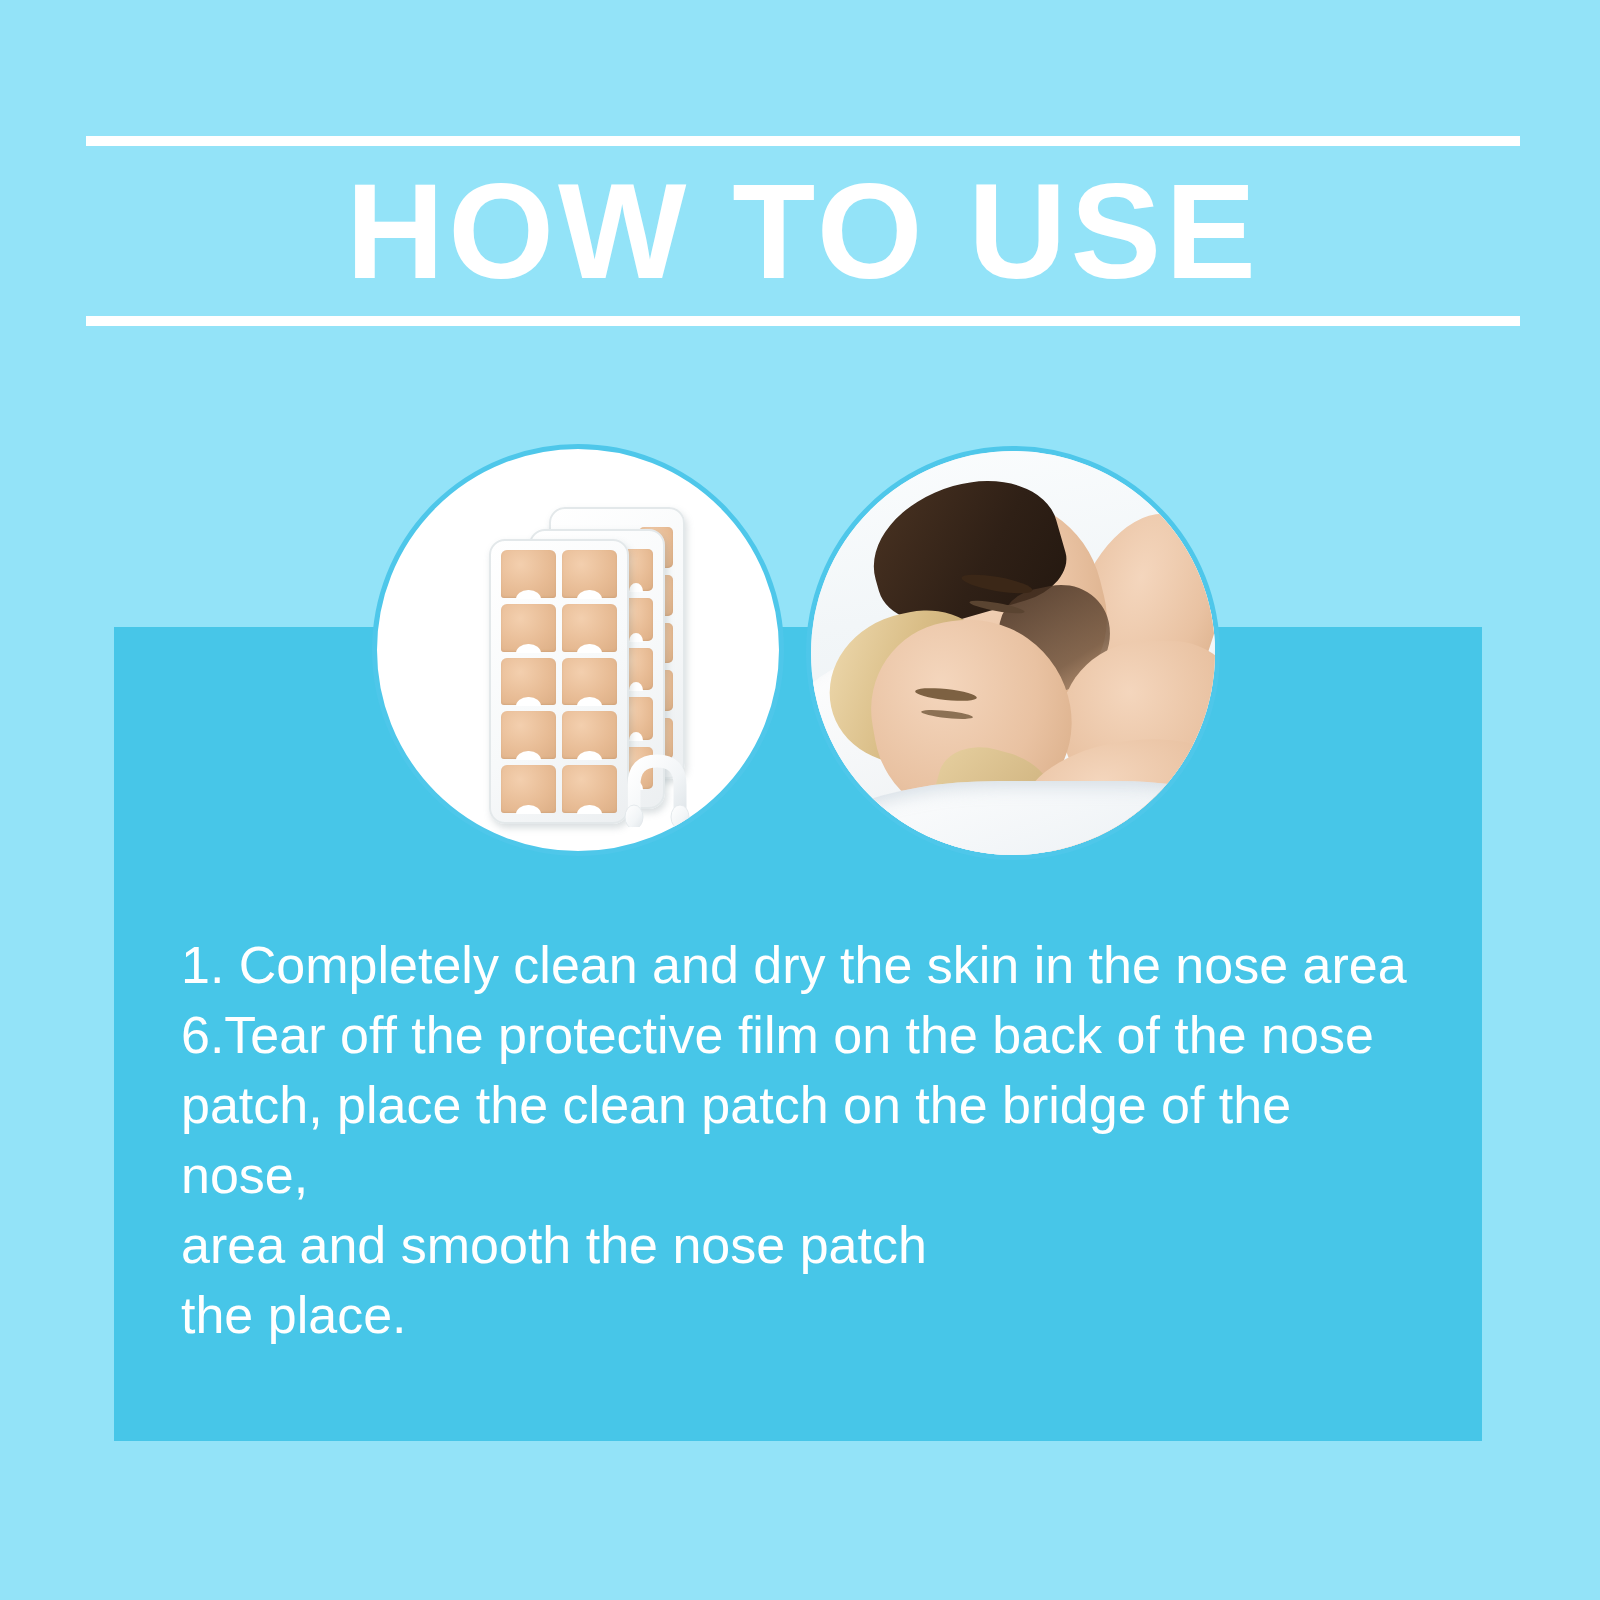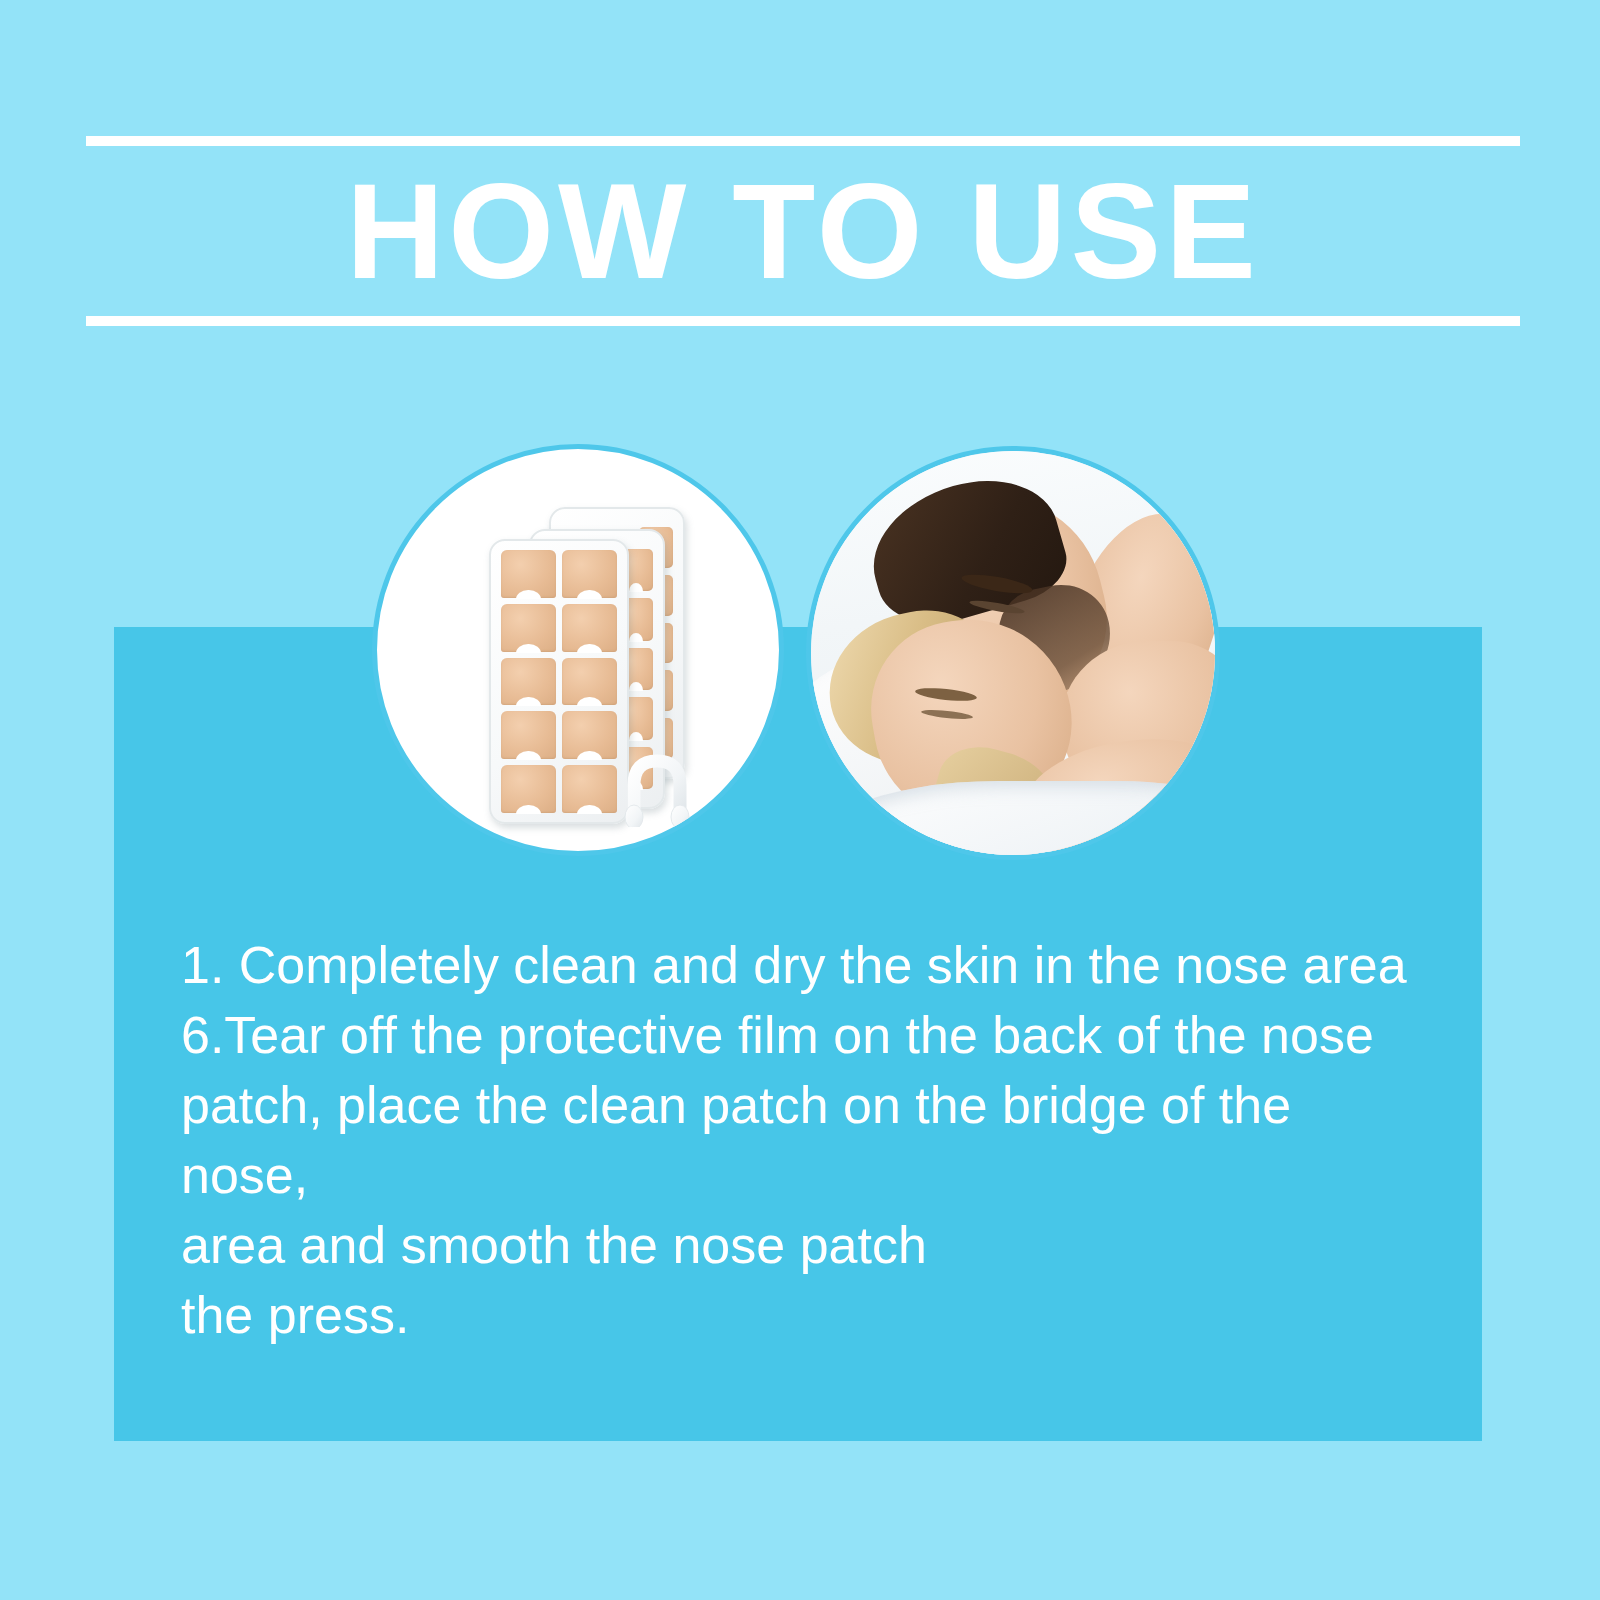--- a/index.html
+++ b/index.html
@@ -358,16 +358,16 @@
       <div class="skin" id="woman-arm"></div>
       <div id="sheet-cover"></div>
     </div>
   </div>
 
   <div id="instructions">
     <p>1. Completely clean and dry the skin in the nose area</p>
     <p>6.Tear off the protective film on the back of the nose</p>
     <p>patch, place the clean patch on the bridge of the nose,</p>
     <p>area and smooth the nose patch</p>
-    <p>the press.</p>
+    <p>the place.</p>
   </div>
 
 </div>
 
 </body></html>

